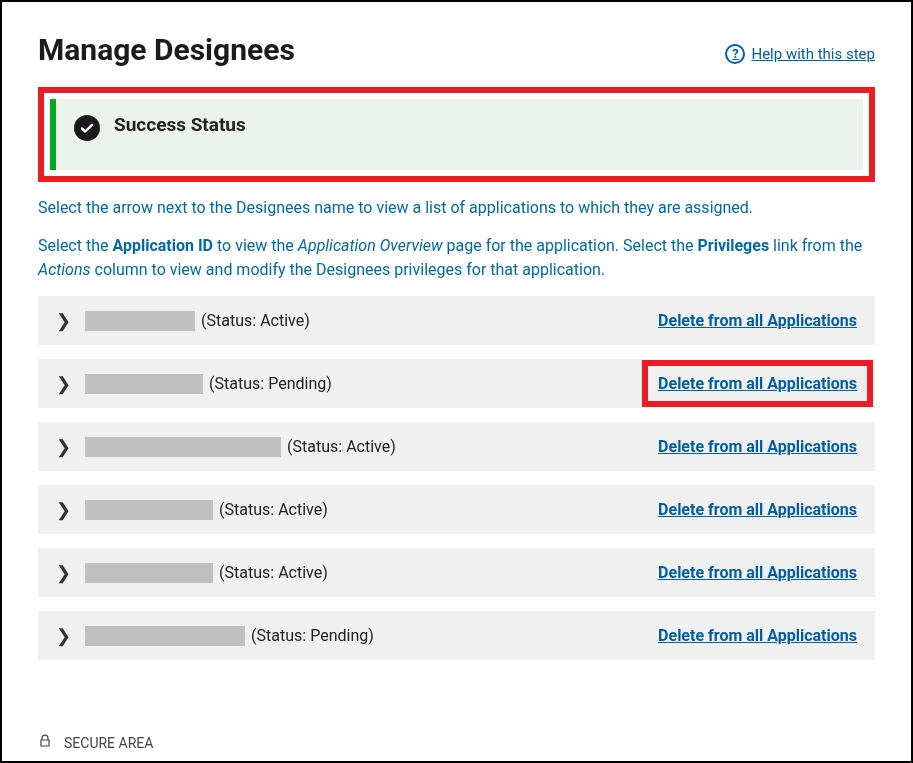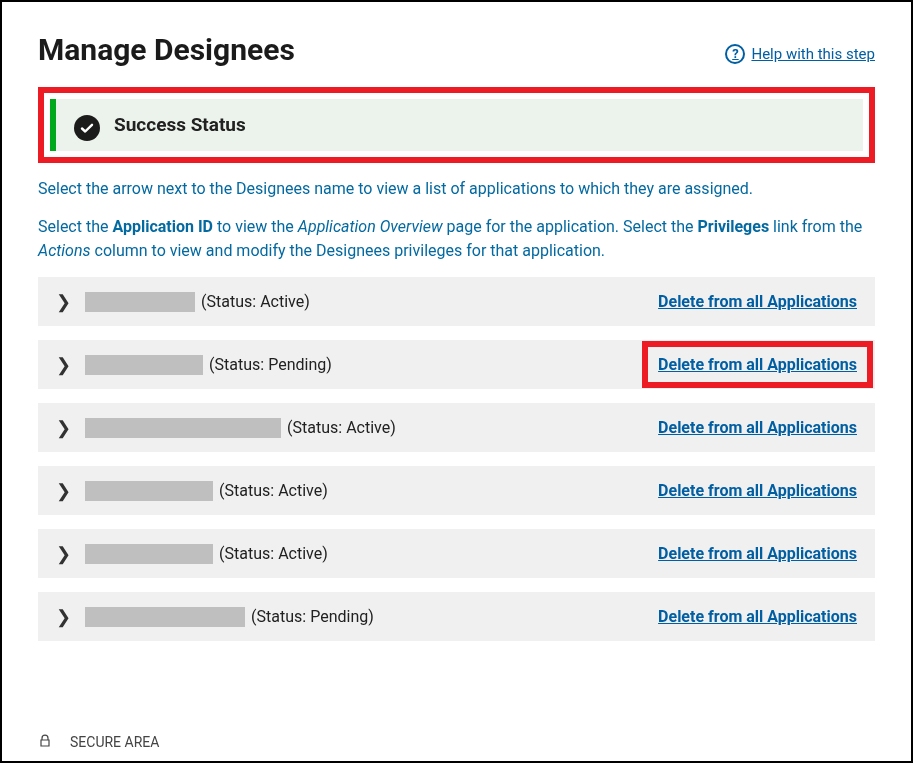--- a/index.html
+++ b/index.html
@@ -49,21 +49,21 @@
   }
 
   .highlight-box-red {
     border: 6px solid #ed1c24;
     padding: 6px;
     margin-bottom: 14px;
   }
   .success-banner {
     background: #ecf3ec;
     border-left: 6px solid #00a91c;
-    padding: 14px 18px 9px 18px;
+    padding: 14px 18px 28px 18px;
     display: flex;
     align-items: flex-start;
     gap: 14px;
   }
   .success-check {
     width: 26px; height: 26px;
     background: #1b1b1b;
     border-radius: 50%;
     display: inline-flex;
     align-items: center; justify-content: center;
@@ -127,22 +127,22 @@
     margin: -14px -16px -14px 0;
   }
 
   .secure-area {
     position: absolute;
     bottom: 10px;
     left: 36px;
     font-size: 14px;
     color: #444;
     display: flex;
-    align-items: flex-start;
-    gap: 18px;
+    align-items: center;
+    gap: 12px;
   }
   .lock-icon { font-size: 14px; }
 </style>
 </head>
 <body>
 
 <div class="page">
 
   <div class="header-row">
     <h1 class="page-title">Manage Designees</h1>

